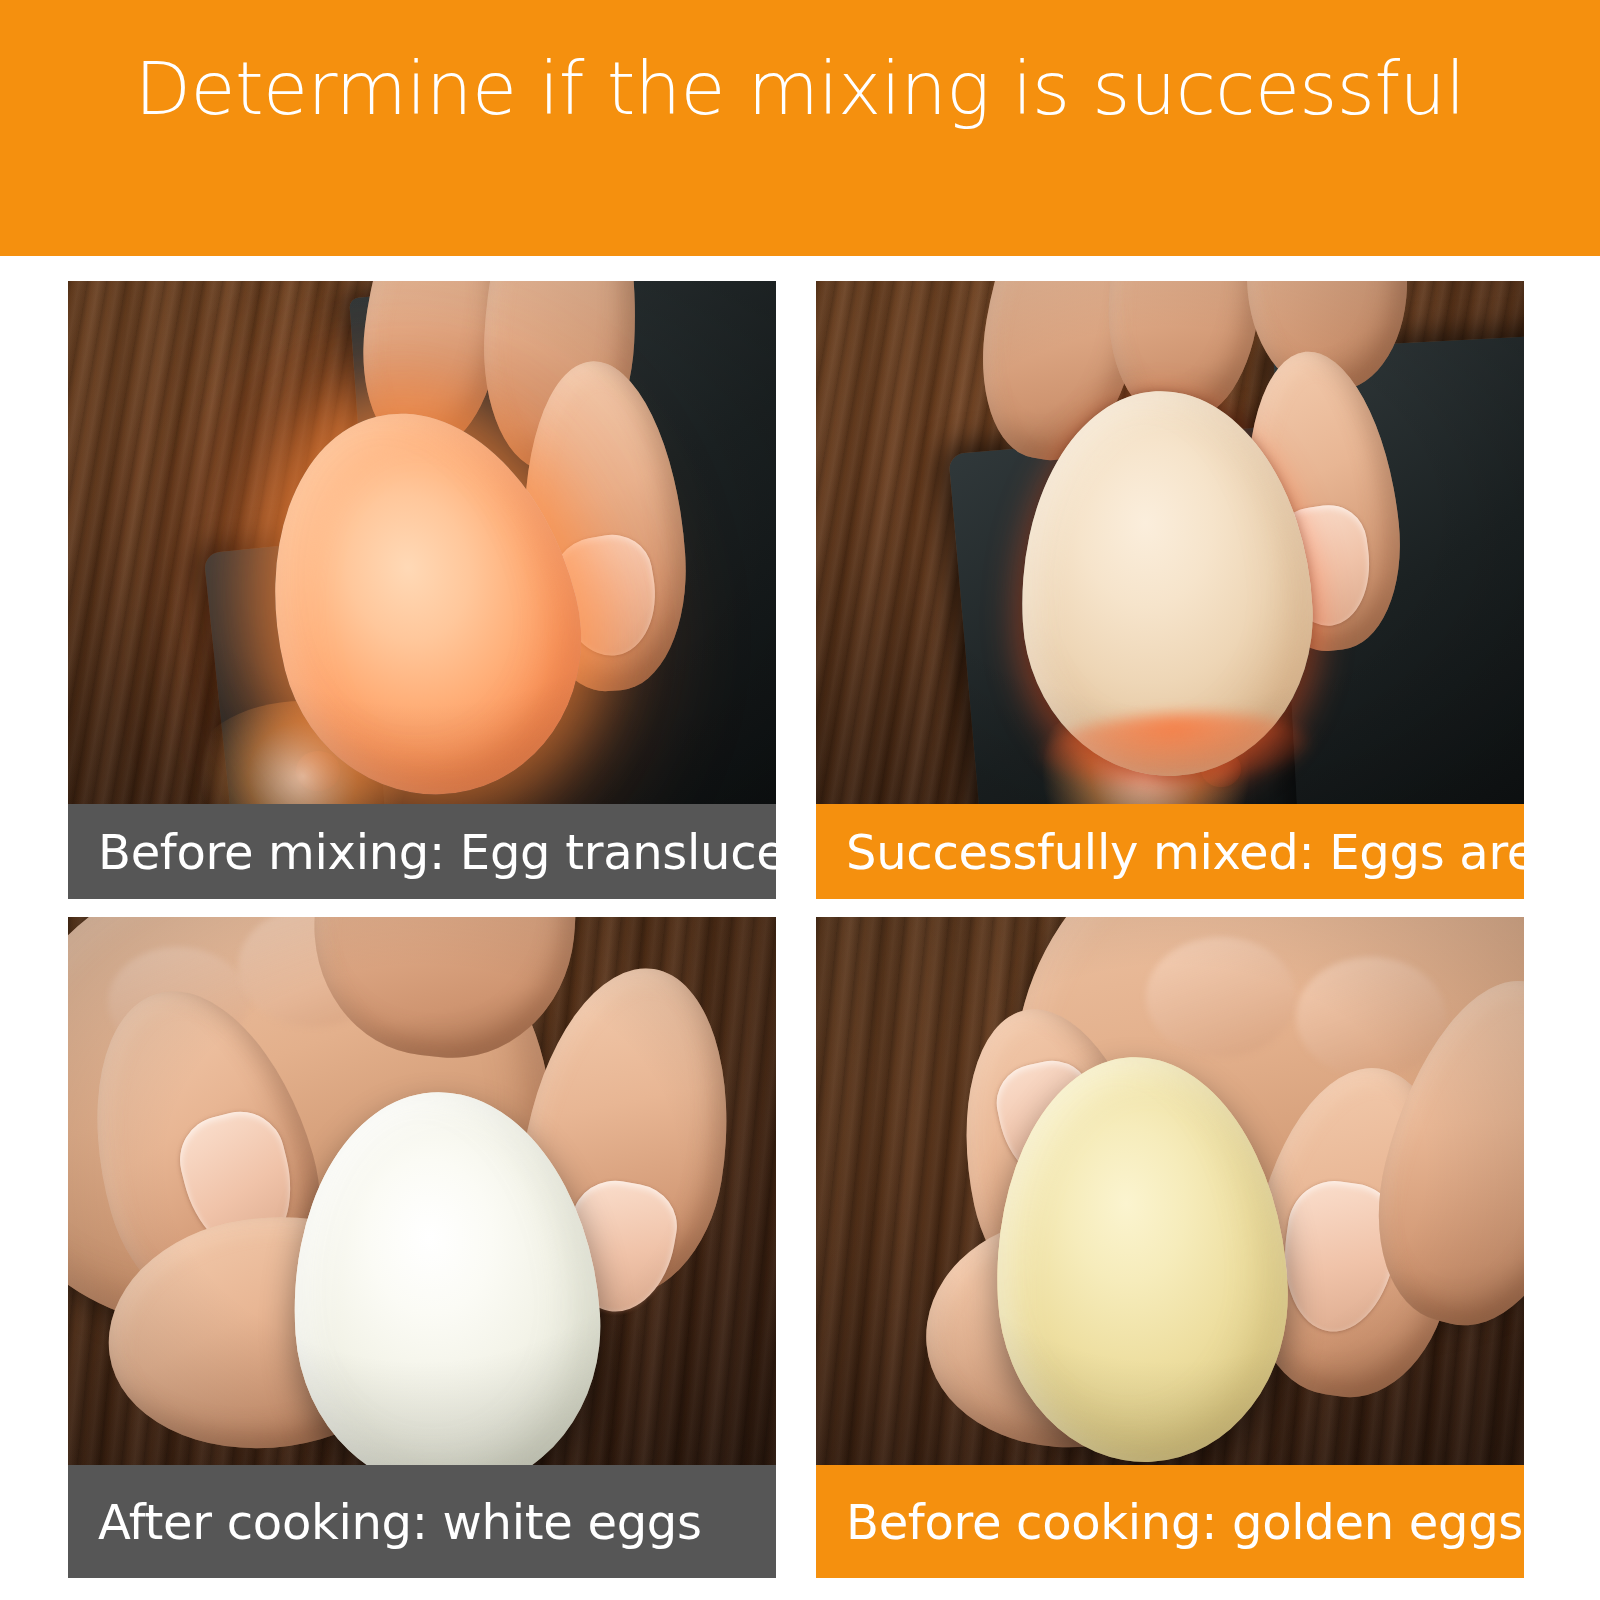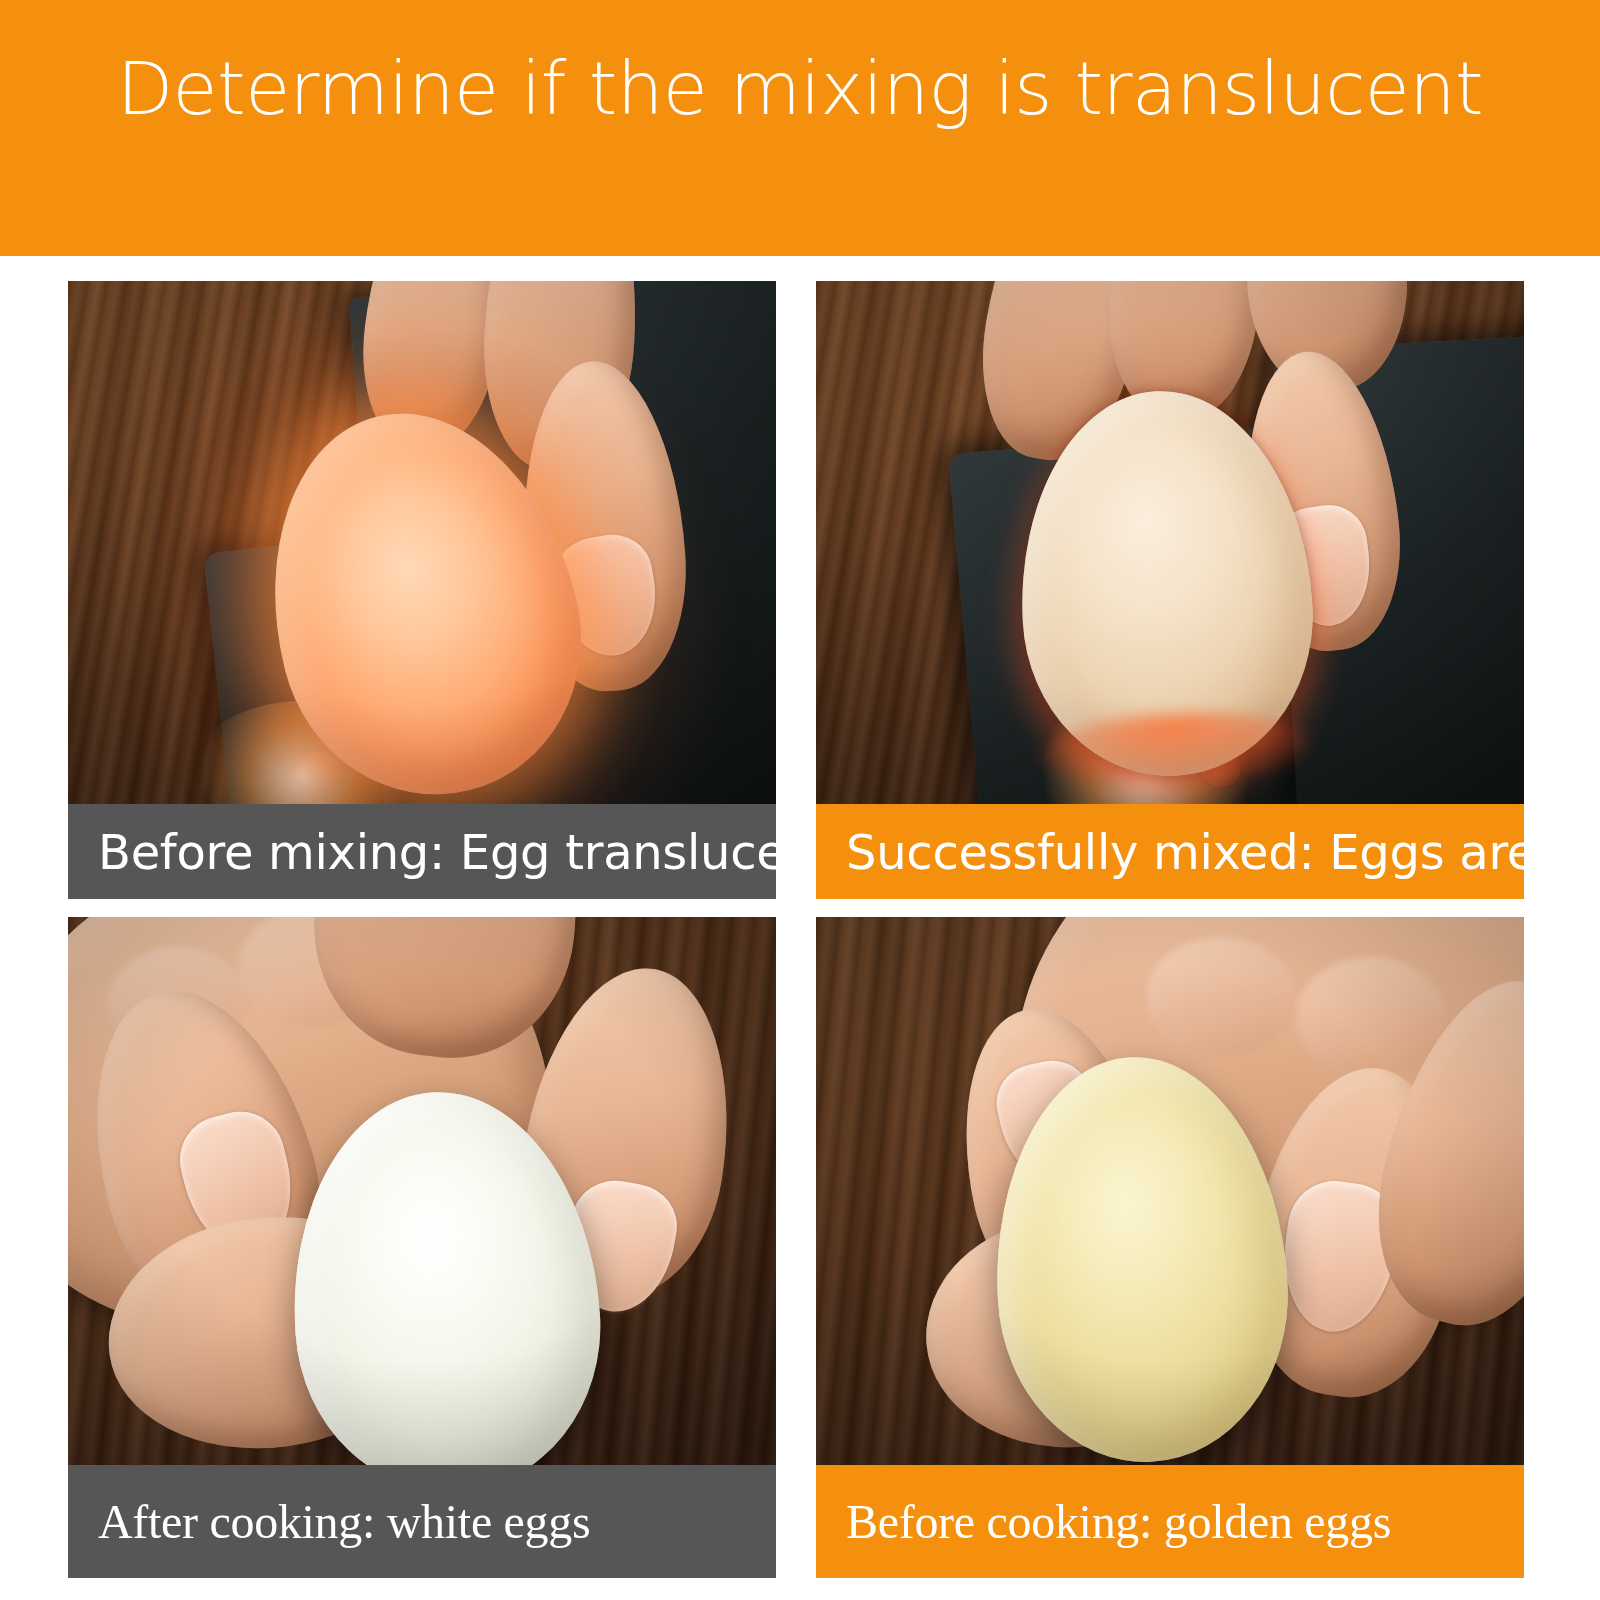--- a/index.html
+++ b/index.html
@@ -48,21 +48,21 @@
     font-weight:400;
     font-family:"DejaVu Sans","Liberation Sans",sans-serif;
     padding-left:30px;
     box-sizing:border-box;
     white-space:nowrap;
     letter-spacing:-0.3px;
   }
   .cap-gray{background:#565656;}
   .cap-orange{background:#F5900E;}
   .r1 .caption{height:95px;}
-  .r2 .caption{height:113px;font-family:Liberation Serif, serif;}
+  .r2 .caption{height:113px;}
   .r1 .photo{height:523px;}
   .r2 .photo{height:548px;}
 
   
   .wood{
     position:absolute;inset:0;
     background:
       repeating-linear-gradient(100deg,
         rgba(0,0,0,.18) 0px, rgba(0,0,0,0) 5px,
         rgba(255,255,255,.05) 11px, rgba(0,0,0,.13) 19px),
@@ -169,21 +169,21 @@
   .vignette{
     position:absolute;inset:0;
     background:radial-gradient(ellipse 90% 90% at 50% 45%,rgba(0,0,0,0) 40%,rgba(0,0,0,.30) 100%);
     pointer-events:none;
   }
 </style>
 </head>
 <body>
 
 <div class="header-banner">
-  <div class="header-title">Determine if the mixing is translucent</div>
+  <div class="header-title">Determine if the mixing is successful</div>
 </div>
 
 <div class="grid">
 
   <div class="card r1">
     <div class="photo">
       <div class="wood"></div>
       <div class="phone" style="left:150px;top:250px;width:420px;height:300px;transform:rotate(-6deg);"></div>
       <div class="phone" style="left:300px;top:0px;width:470px;height:560px;transform:rotate(-4deg);border-radius:10px;"></div>
       <div class="phone-lens" style="left:228px;top:470px;width:44px;height:40px;"></div>

